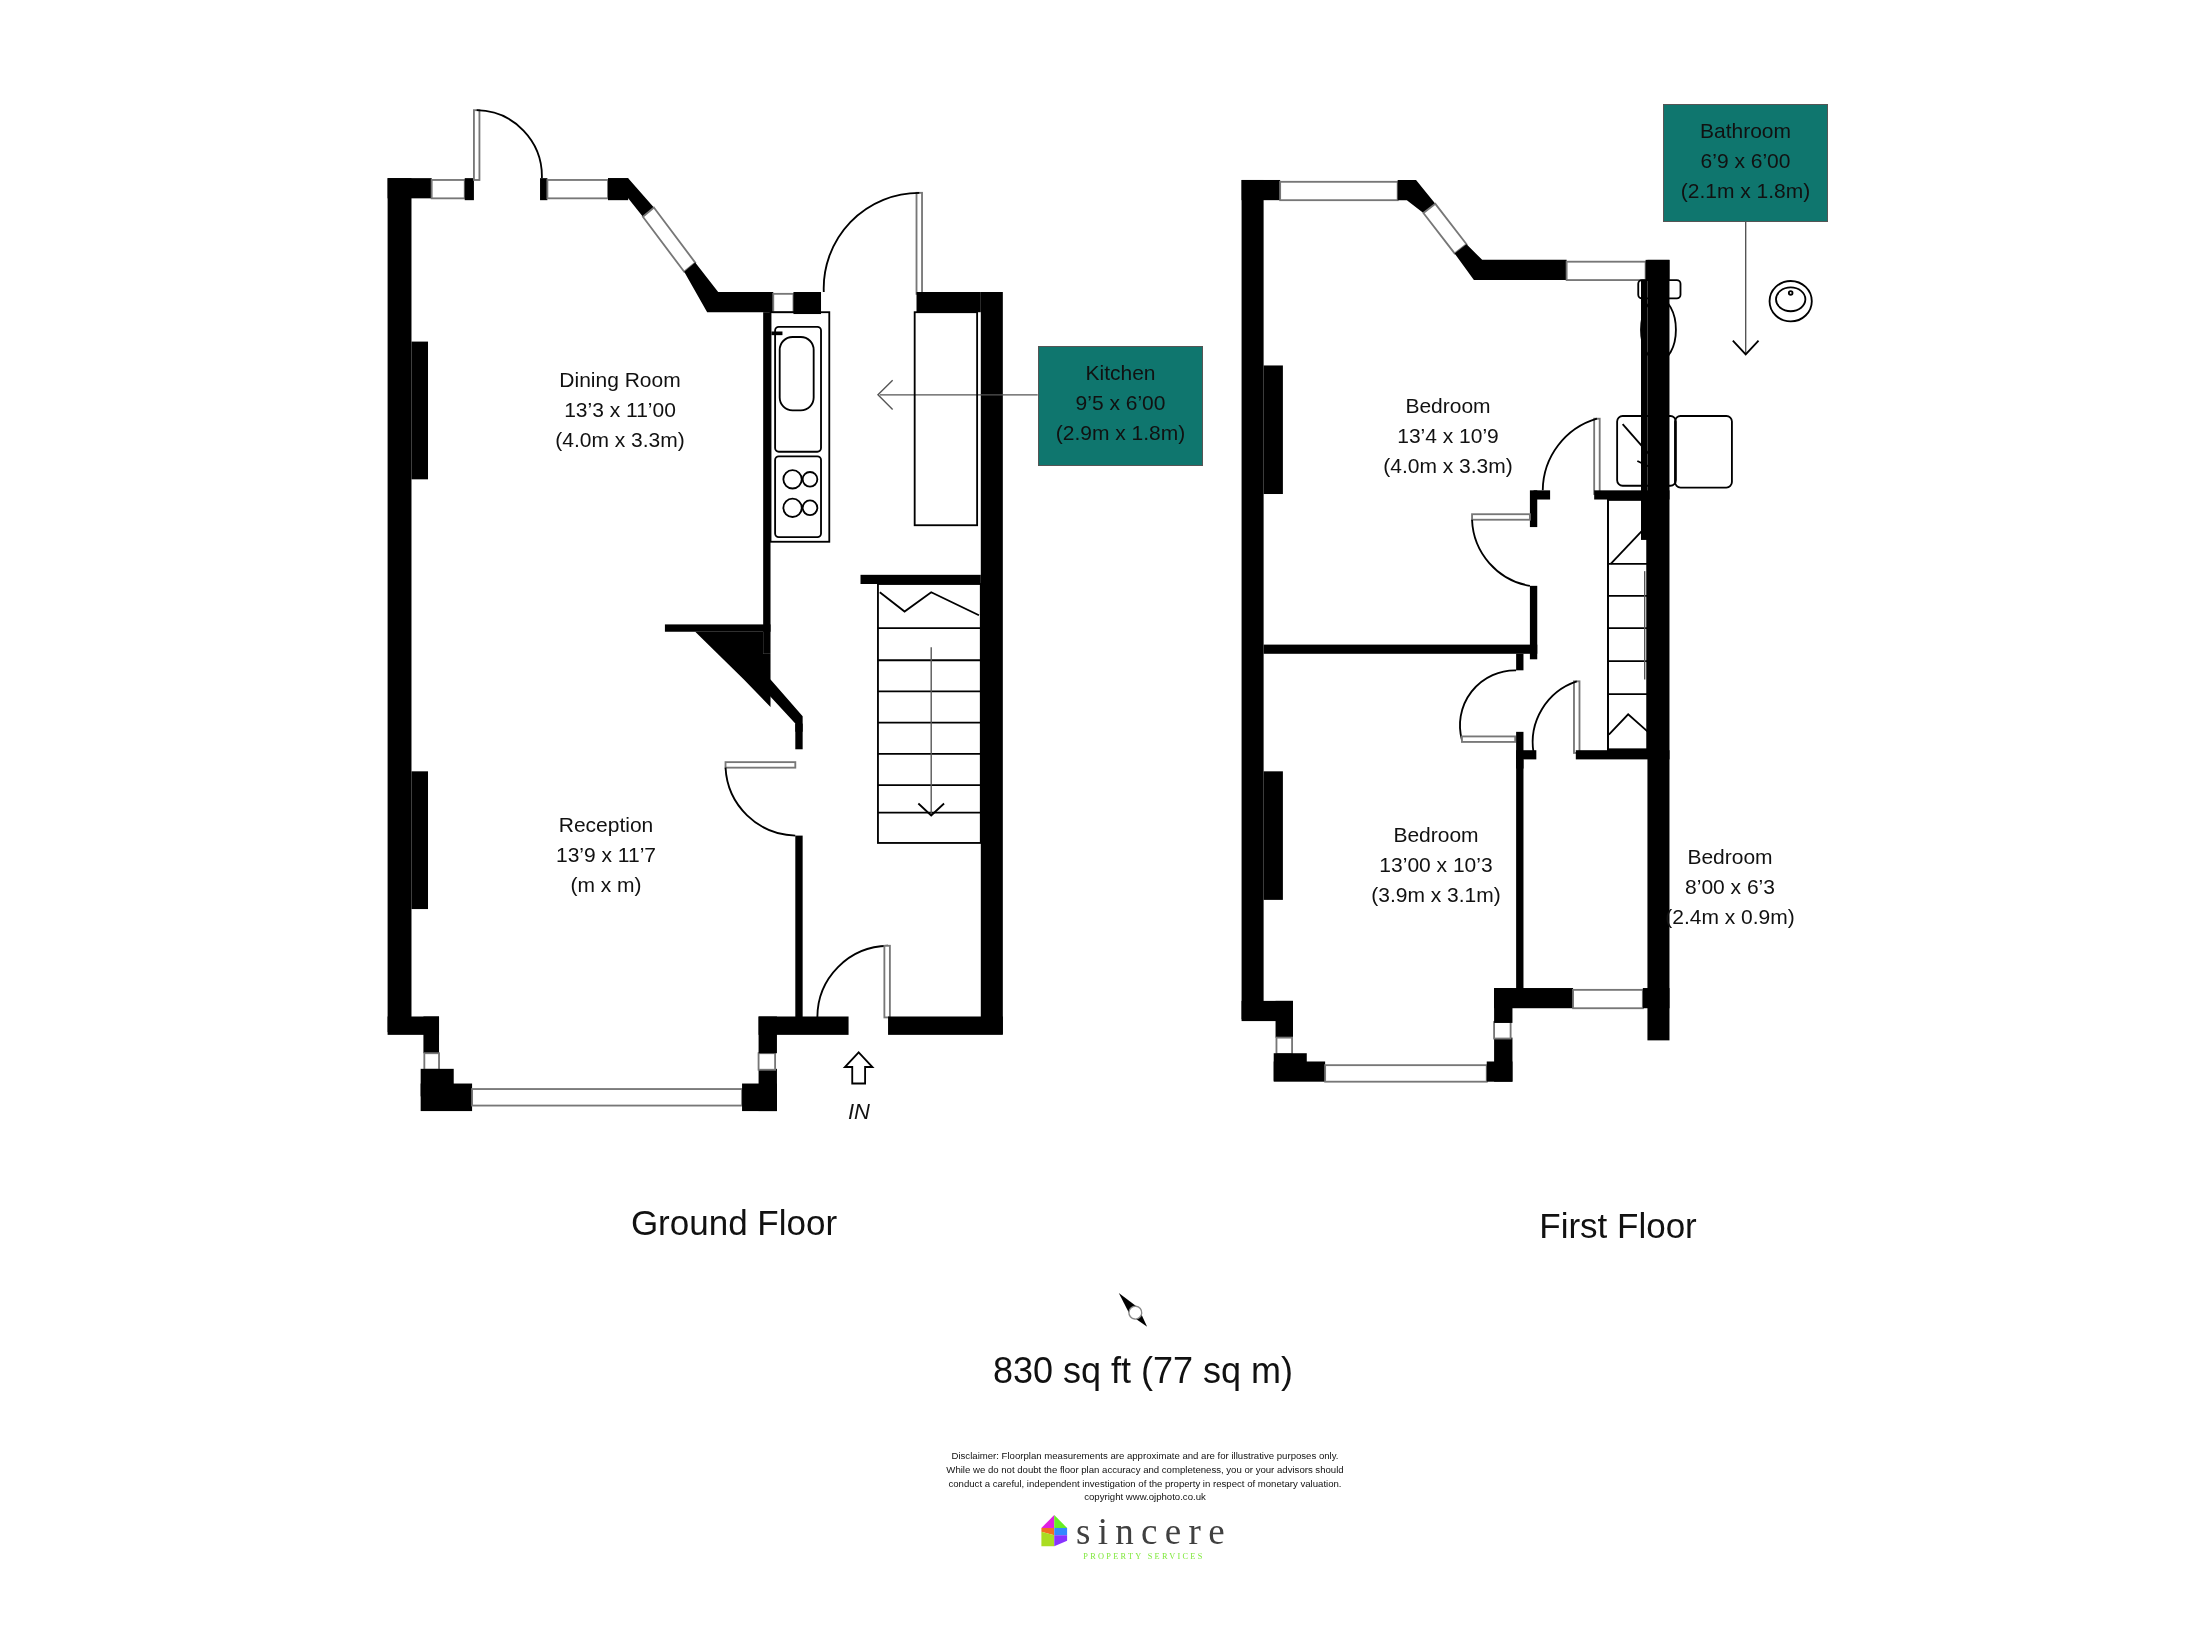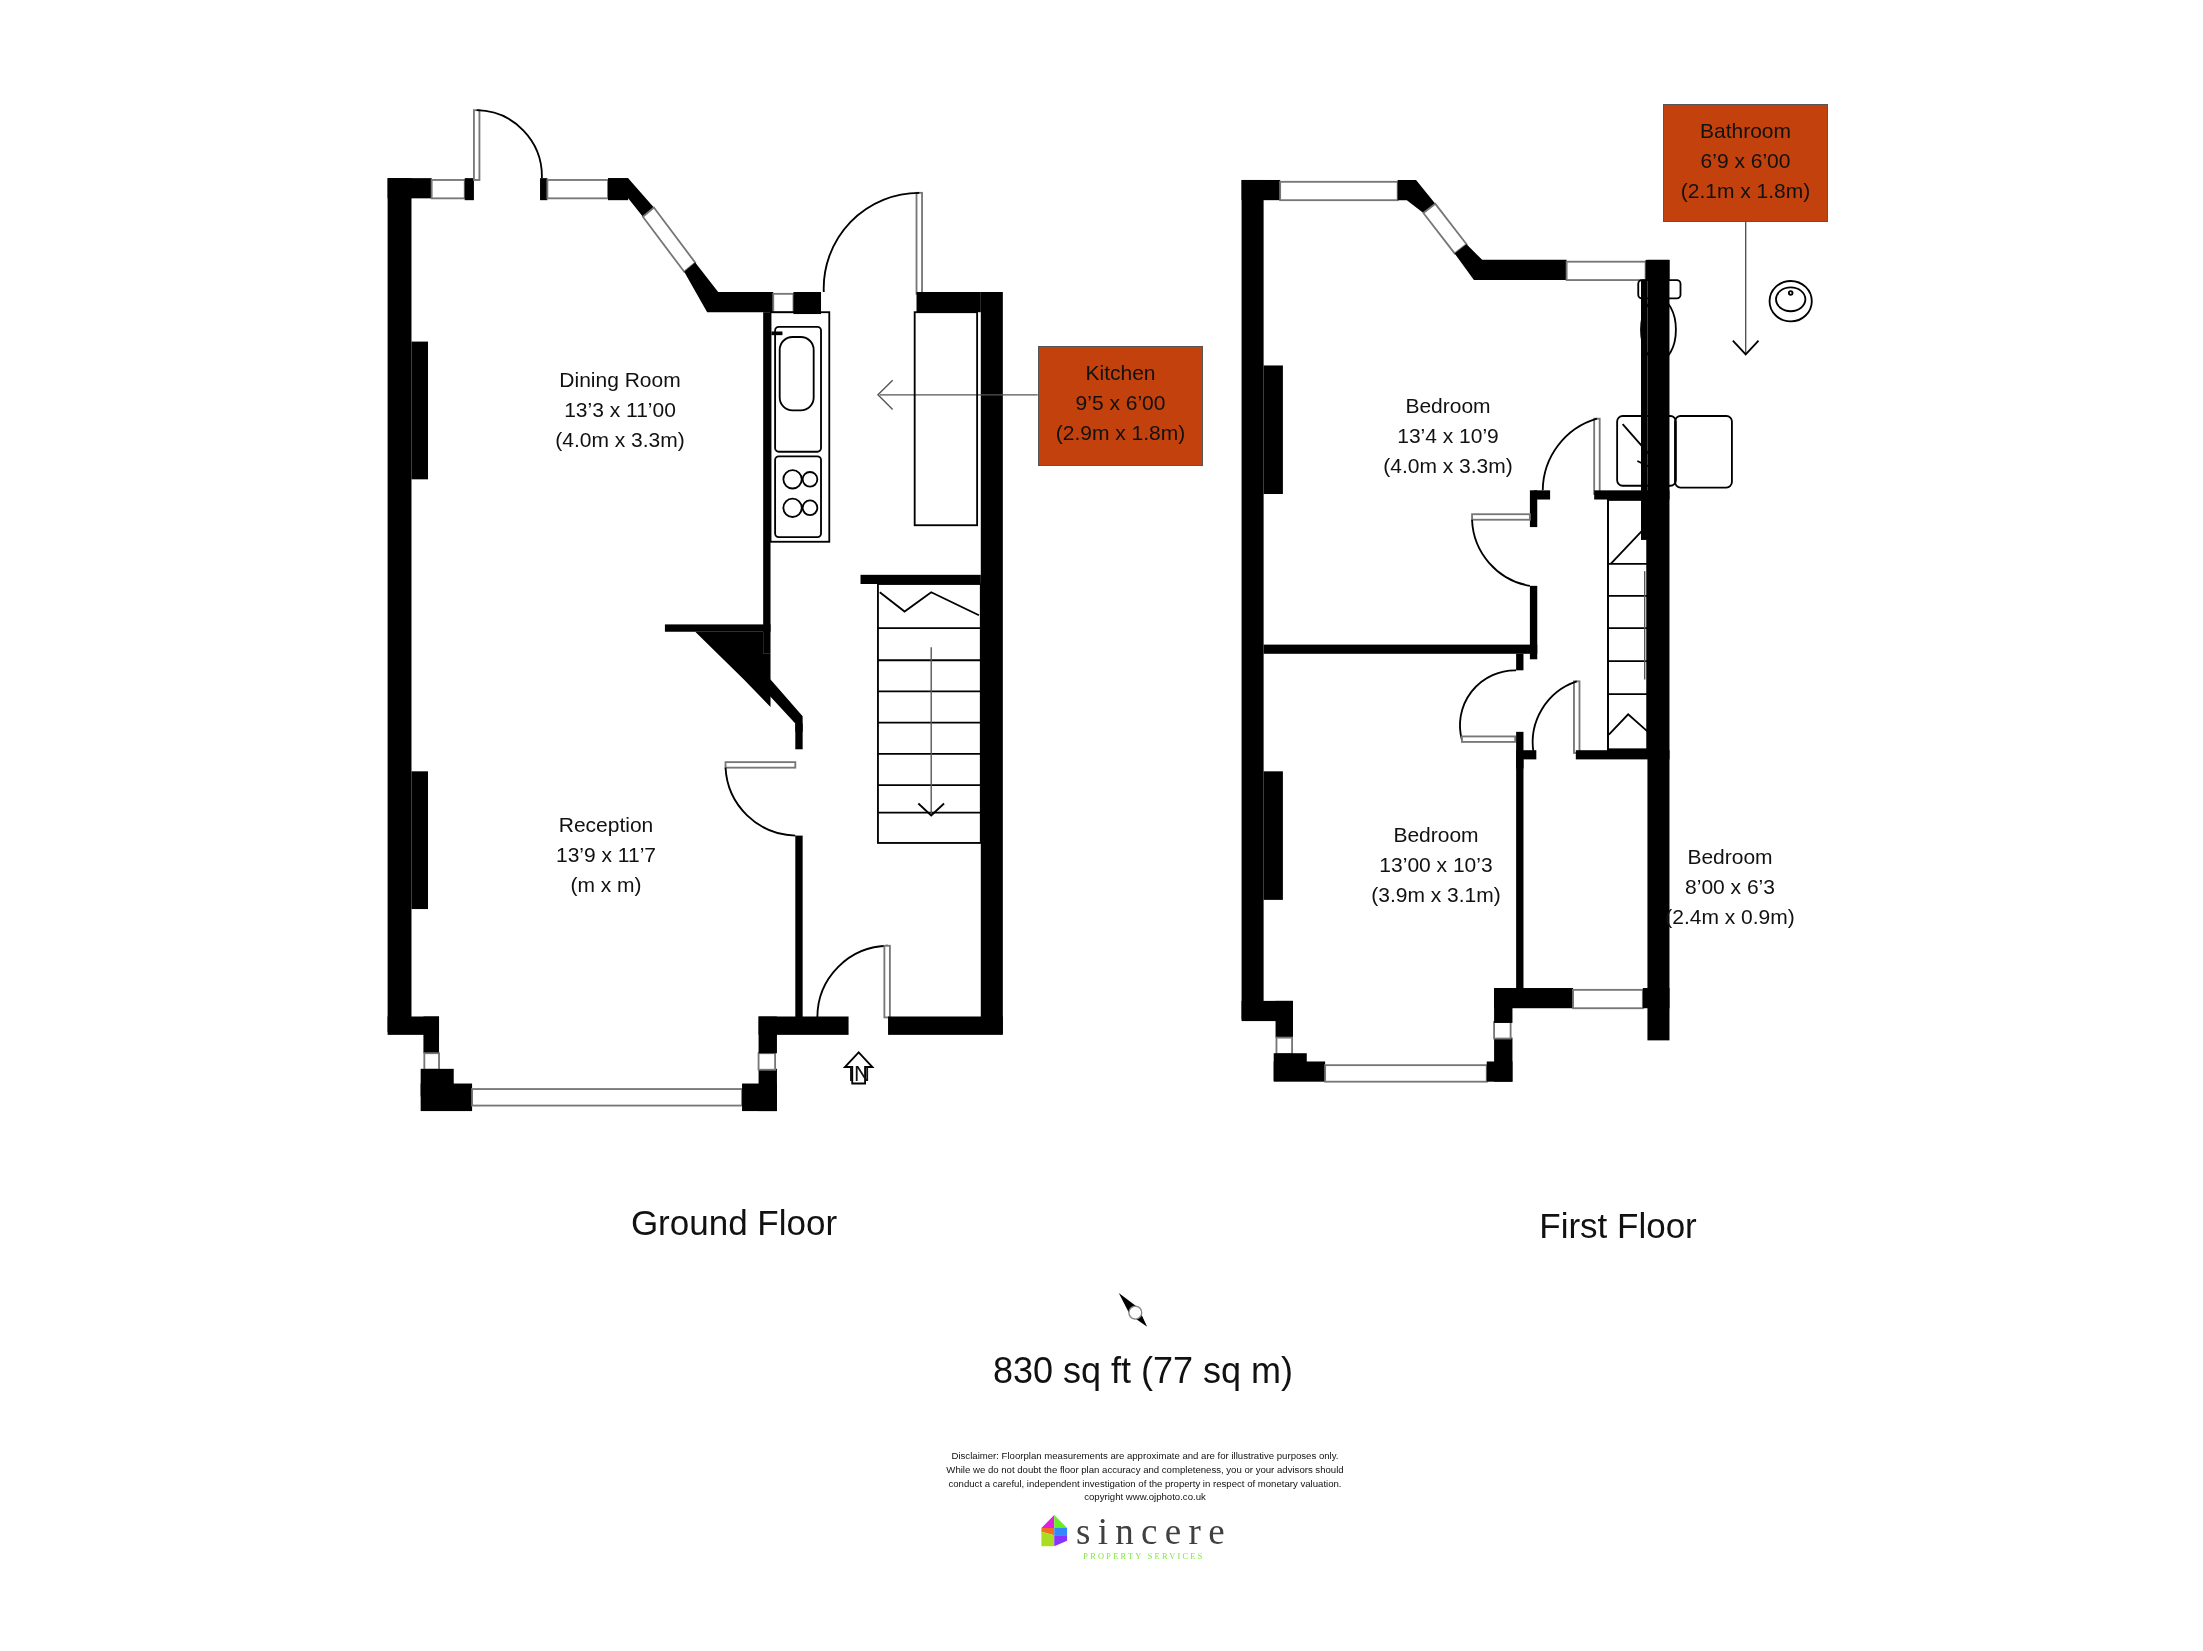--- a/index.html
+++ b/index.html
@@ -3,28 +3,28 @@
 <meta charset="utf-8">
 <style>
   html, body { margin: 0; padding: 0; background: #ffffff; }
   body { width: 2204px; height: 1651px; position: relative; overflow: hidden; font-family: "Liberation Sans", "DejaVu Sans", sans-serif; color: #111; }
   svg#plan { position: absolute; left: 0; top: 0; width: 2204px; height: 1651px; }
   .wall { fill: #000; }
   .win { fill: #fff; stroke: #777; stroke-width: 2; }
   .thin { fill: none; stroke: #000; stroke-width: 2; }
   .grey { fill: none; stroke: #555; stroke-width: 1.5; }
   .label { position: absolute; text-align: center; font-size: 21px; line-height: 30px; transform: translateX(-50%); white-space: nowrap; }
-  .callout { position: absolute; background: #c2410c; border: 1.8px solid #555; text-align: center; font-size: 21px; line-height: 30px; box-sizing: border-box; padding-top: 11px; }
+  .callout { position: absolute; background: #0f766e; border: 1.8px solid #555; text-align: center; font-size: 21px; line-height: 30px; box-sizing: border-box; padding-top: 11px; }
   .floor-title { position: absolute; font-size: 35px; transform: translateX(-50%); white-space: nowrap; margin-left: 24px; }
   .area { position: absolute; left: 1143px; top: 1348px; transform: translateX(-50%); text-align: center; font-size: 36px; line-height: 46px; white-space: nowrap; }
   .disclaimer { position: absolute; left: 1145px; top: 1449px; transform: translateX(-50%); text-align: center; font-size: 9.6px; line-height: 13.8px; white-space: nowrap; }
   .logo { position: absolute; left: 1036px; top: 1513px; display: flex; align-items: flex-start; gap: 9.2px; }
   .logo-word { color: #404040; font-family: "Liberation Serif", "DejaVu Serif", serif; font-size: 37px; letter-spacing: 7.3px; line-height: 37px; }
   .logo-sub { color: #7ee83a; font-family: "Liberation Serif", serif; font-size: 8.3px; letter-spacing: 2.3px; margin-top: 1.8px; padding-left: 7.3px; }
-  .in-label { position: absolute; left: 859px; top: 1061px; font-size: 22px; transform: translateX(-50%); }
+  .in-label { position: absolute; left: 859px; top: 1099px; font-size: 22px; transform: translateX(-50%); font-style: italic; }
 </style>
 </head>
 <body>
 
 <svg id="plan" viewBox="0 0 2400 1798">
 
   <g>
 
     <rect class="wall" x="422" y="194" width="26" height="930"></rect>
     <rect class="wall" x="422" y="194" width="48" height="22"></rect>

